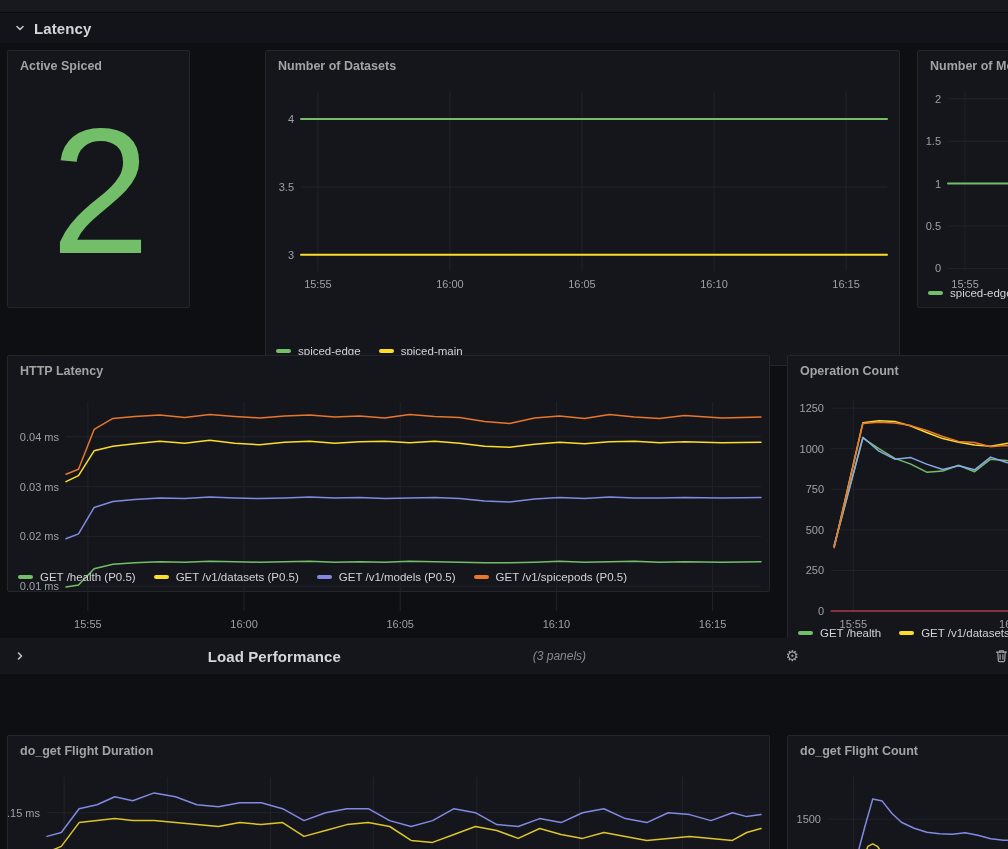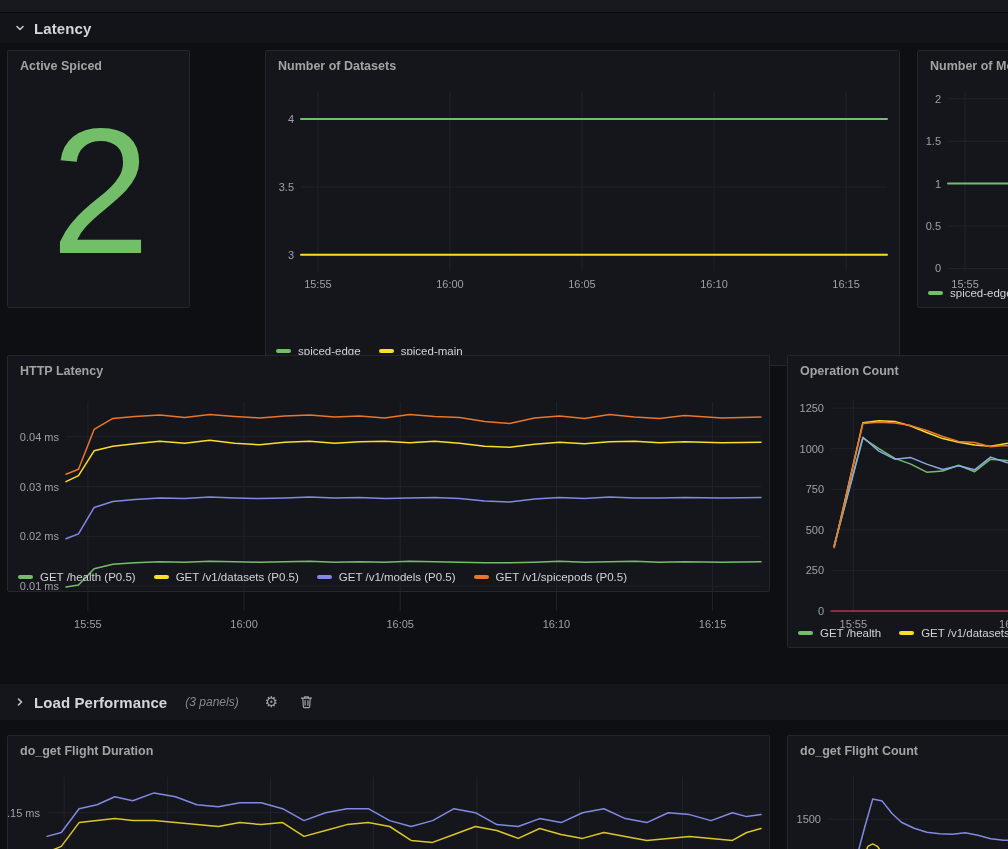--- a/index.html
+++ b/index.html
@@ -206,21 +206,21 @@
           <span class="legend-dash" style="background: rgb(115, 191, 105);"></span>
           <span class="legend-label">GET /health</span>
         </span>
         <span class="legend-item">
           <span class="legend-dash" style="background: rgb(250, 222, 42);"></span>
           <span class="legend-label">GET /v1/datasets</span>
         </span>
       </div>
   </div>
 
-  <div class="section-row" style="top:684px;height:36px;background:#15161b;">
+  <div class="section-row" style="top:638px;height:36px;background:#15161b;justify-content:space-between;">
     <span class="chev">
       <svg width="10" height="10" viewBox="0 0 10 10">
           <polyline points="3.5,2 6.5,5 3.5,8" fill="none" stroke="currentColor" stroke-width="1.6" stroke-linecap="round" stroke-linejoin="round"></polyline>
         </svg>
     </span>
     <span class="section-title">Load Performance</span>
     <span class="section-note">(3 panels)</span>
     <span class="section-iconbtn" style="margin-left:26px;">
       <span class="gear-glyph">⚙</span>
     </span>

